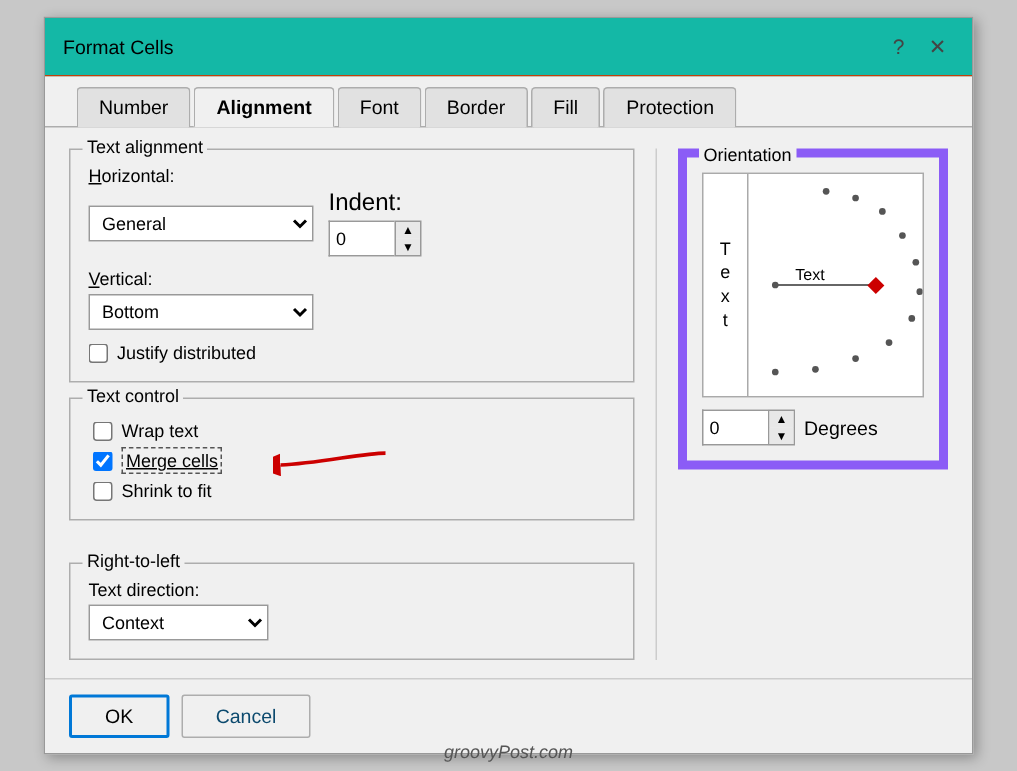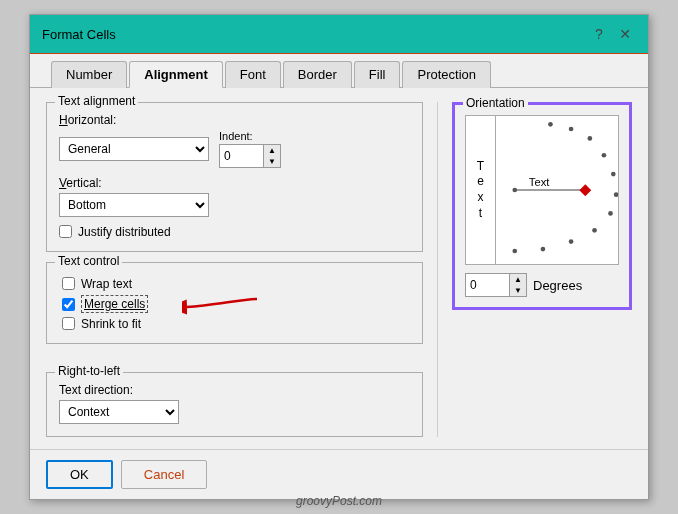--- a/index.html
+++ b/index.html
@@ -140,21 +140,21 @@
       width: 150px;
     }
 
     .indent-row {
       display: flex;
       flex-direction: column;
       align-items: flex-start;
       gap: 2px;
     }
     .indent-label {
-      font-size: 11px;
+      font-size: 16px;
     }
     .spinner-container {
       display: flex;
       align-items: center;
     }
     .spinner-input {
       width: 44px;
       height: 24px;
       border: 1px solid #999;
       border-right: none;
@@ -177,21 +177,21 @@
       font-size: 8px;
       display: flex;
       align-items: center;
       justify-content: center;
       line-height: 1;
     }
 
     
     .checkbox-row {
       display: flex;
-      align-items: flex-start;
+      align-items: flex-end;
       gap: 6px;
       margin-top: 4px;
     }
     .checkbox-row input[type="checkbox"] {
       width: 13px;
       height: 13px;
       cursor: pointer;
     }
     .checkbox-label {
       font-size: 12px;
@@ -238,21 +238,21 @@
       background: #f0f0f0;
       padding: 0 3px;
       font-size: 12px;
     }
     .direction-select {
       width: 120px;
     }
 
     
     .orientation-section {
-      border: 3px solid #8b5cf6;
+      border: 6px solid #8b5cf6;
       padding: 10px 10px 10px 10px;
       position: relative;
     }
     .orientation-section-label {
       position: absolute;
       top: -9px;
       left: 8px;
       background: #f0f0f0;
       padding: 0 3px;
       font-size: 12px;
@@ -317,21 +317,21 @@
       border-radius: 2px;
     }
     .ok-btn {
       background: #f0f0f0;
       border: 2px solid #0078d7;
       color: #000;
     }
     .cancel-btn {
       background: #f0f0f0;
       border: 1px solid #adadad;
-      color: #c2410c;
+      color: #0c4a6e;
     }
 
     
     .watermark {
       position: fixed;
       bottom: 6px;
       left: 50%;
       transform: translateX(-50%);
       font-size: 12px;
       color: #555;

